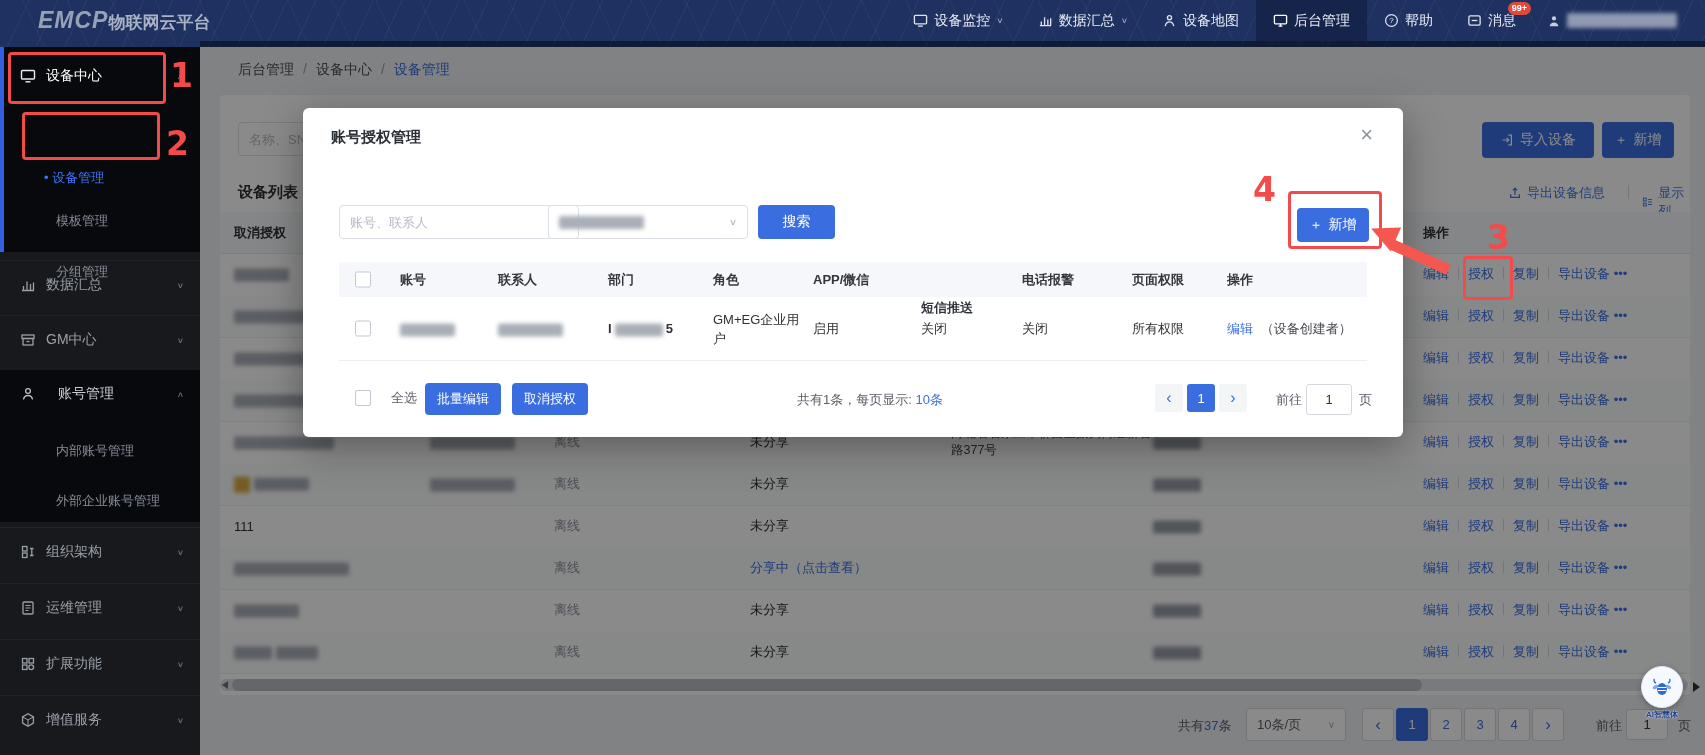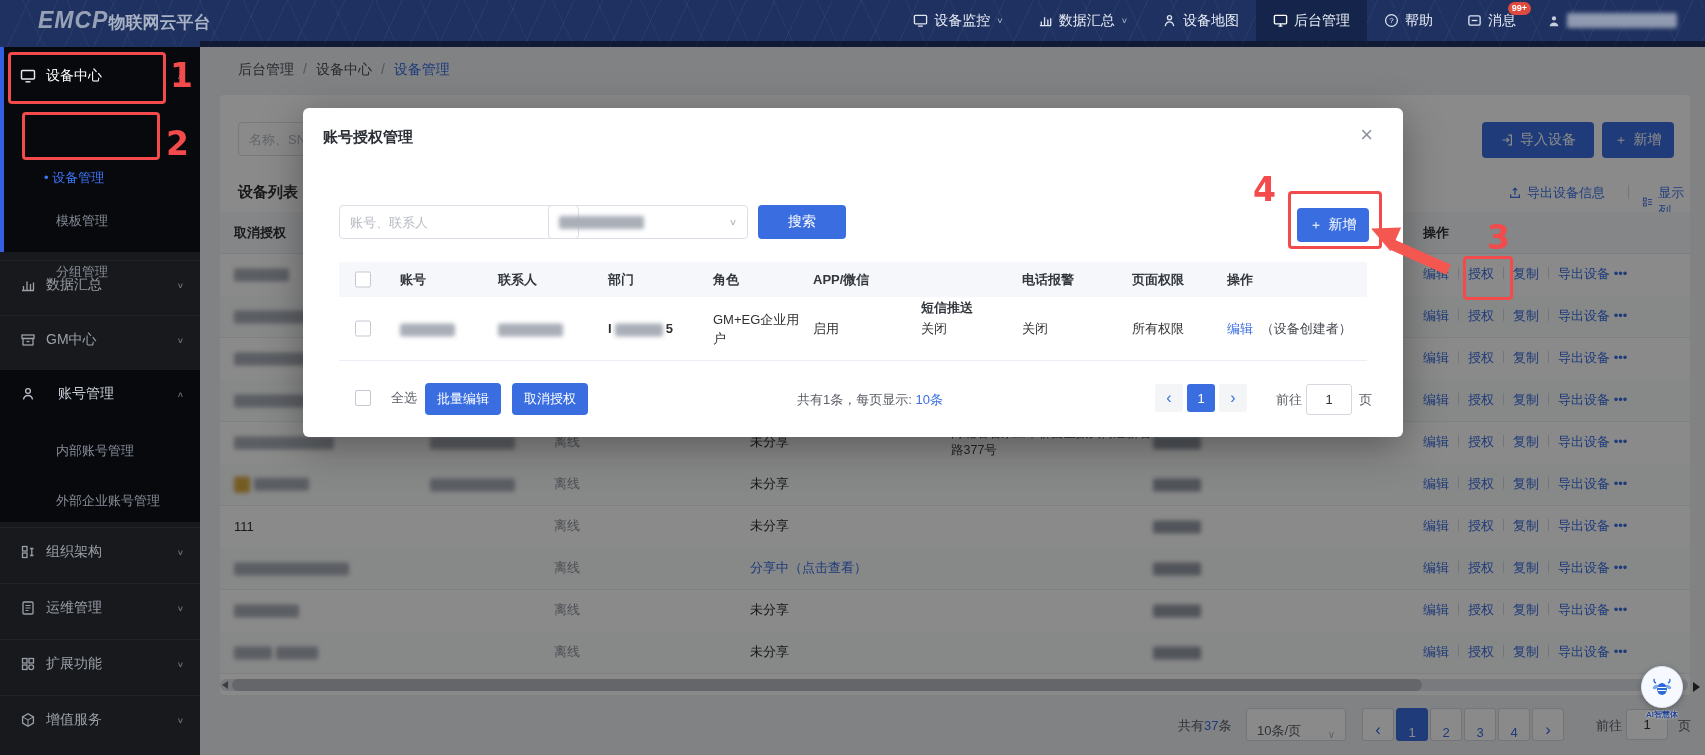--- a/index.html
+++ b/index.html
@@ -56,28 +56,28 @@
   .addr{font-size:12.5px;line-height:1.35;color:#404348;white-space:normal;width:215px;}
   .act a{color:#3a6ee0;text-decoration:none;font-weight:500;cursor:pointer;}
   .act .vsep{display:inline-block;width:1px;height:12px;background:#d6dae1;margin:0 9px;vertical-align:-1px;}
   .cb{display:inline-block;width:14px;height:14px;border:1px solid #c3c8d2;border-radius:2px;background:#fff;cursor:pointer;vertical-align:-2px;}
   
   .hscroll{left:220px;top:679px;width:1468px;height:12px;background:#dfe2e7;border-radius:6px;}
   .hthumb{position:absolute;left:8px;top:0;width:1190px;height:12px;background:#b9bdc5;border-radius:6px;cursor:grab;}
   .harrow{position:absolute;left:2px;top:2px;width:0;height:0;border-right:6px solid #6d7178;border-top:4px solid transparent;border-bottom:4px solid transparent;}
   
   .pgbox{box-sizing:border-box;position:absolute;height:33px;border:1px solid #d4d8de;background:#fff;border-radius:3px;
-         display:flex;align-items:flex-end;justify-content:center;font-size:13px;color:#3a6ee0;cursor:pointer;}
+         display:flex;align-items:center;justify-content:center;font-size:13px;color:#3a6ee0;cursor:pointer;}
   .pgbox.active{background:#3a6ee0;color:#fff;border-color:#3a6ee0;}
   .pg-text{position:absolute;font-size:13px;color:#5a5e66;white-space:nowrap;}
   
   .dim{left:200px;top:41px;width:1505px;height:714px;background:rgba(0,0,0,.46);z-index:40;}
   .modal{left:303px;top:108px;width:1100px;height:329px;background:#fff;border-radius:6px;z-index:60;
          box-shadow:0 10px 40px rgba(0,0,0,.35);}
-  .modal-title{position:absolute;left:20px;top:20px;font-size:15px;font-weight:700;color:#2b2f36;}
+  .modal-title{position:absolute;left:28px;top:20px;font-size:15px;font-weight:700;color:#2b2f36;}
   .modal-close{position:absolute;right:30px;top:16px;font-size:22px;color:#8d939c;cursor:pointer;line-height:1;}
   .m-select{box-sizing:border-box;position:absolute;width:200px;height:34px;border:1px solid #dcdfe6;border-radius:4px;
             display:flex;align-items:center;padding:0 10px;cursor:pointer;}
   .m-select .chev{position:absolute;right:10px;color:#b0b4bb;font-size:11px;transform:scaleY(.8);}
   .mt-head{position:absolute;left:36px;top:154px;width:1028px;height:35px;background:#f5f7fa;font-size:13px;font-weight:700;color:#33373d;}
   .mt-col{position:absolute;top:50%;transform:translateY(-50%);white-space:nowrap;}
   .mt-row{position:absolute;left:36px;top:189px;width:1028px;height:63px;border-bottom:1px solid #ebeef5;font-size:13px;}
   .mbtn{position:absolute;height:32px;border:none;border-radius:4px;background:#3a6ee0;color:#fff;font-size:13px;cursor:pointer;font-family:inherit;padding:0 12px;}
   .mfoot-text{position:absolute;font-size:13px;color:#5a5e66;white-space:nowrap;}
   .mpg{box-sizing:border-box;position:absolute;width:28px;height:28px;border-radius:3px;display:flex;align-items:center;justify-content:center;
@@ -425,21 +425,21 @@
 
   <div class="abs modal">
     <div class="modal-title">账号授权管理</div>
     <div class="modal-close">×</div>
 
     <input class="inp" style="position: absolute; left: 36px; top: 97px; width: 240px;" placeholder="账号、联系人">
     <div class="m-select" style="left:245px;top:97px;">
       <span class="blur" style="width:85px;"></span>
       <span class="chev">∨</span>
     </div>
-    <button class="btn-primary" style="position:absolute;left:455px;top:97px;width:88px;height:34px;">
+    <button class="btn-primary" style="position:absolute;left:455px;top:97px;width:77px;height:34px;">
       <span>搜索</span>
     </button>
     <button class="btn-primary" style="position:absolute;left:994px;top:100px;width:72px;height:34px;">
       <span style="font-size:13px;">＋</span>
       <span>新增</span>
     </button>
 
     <div class="mt-head">
       <span class="mt-col" style="left:16px;"><span class="cb"></span></span>
       <span class="mt-col" style="left:61px;">账号</span>

